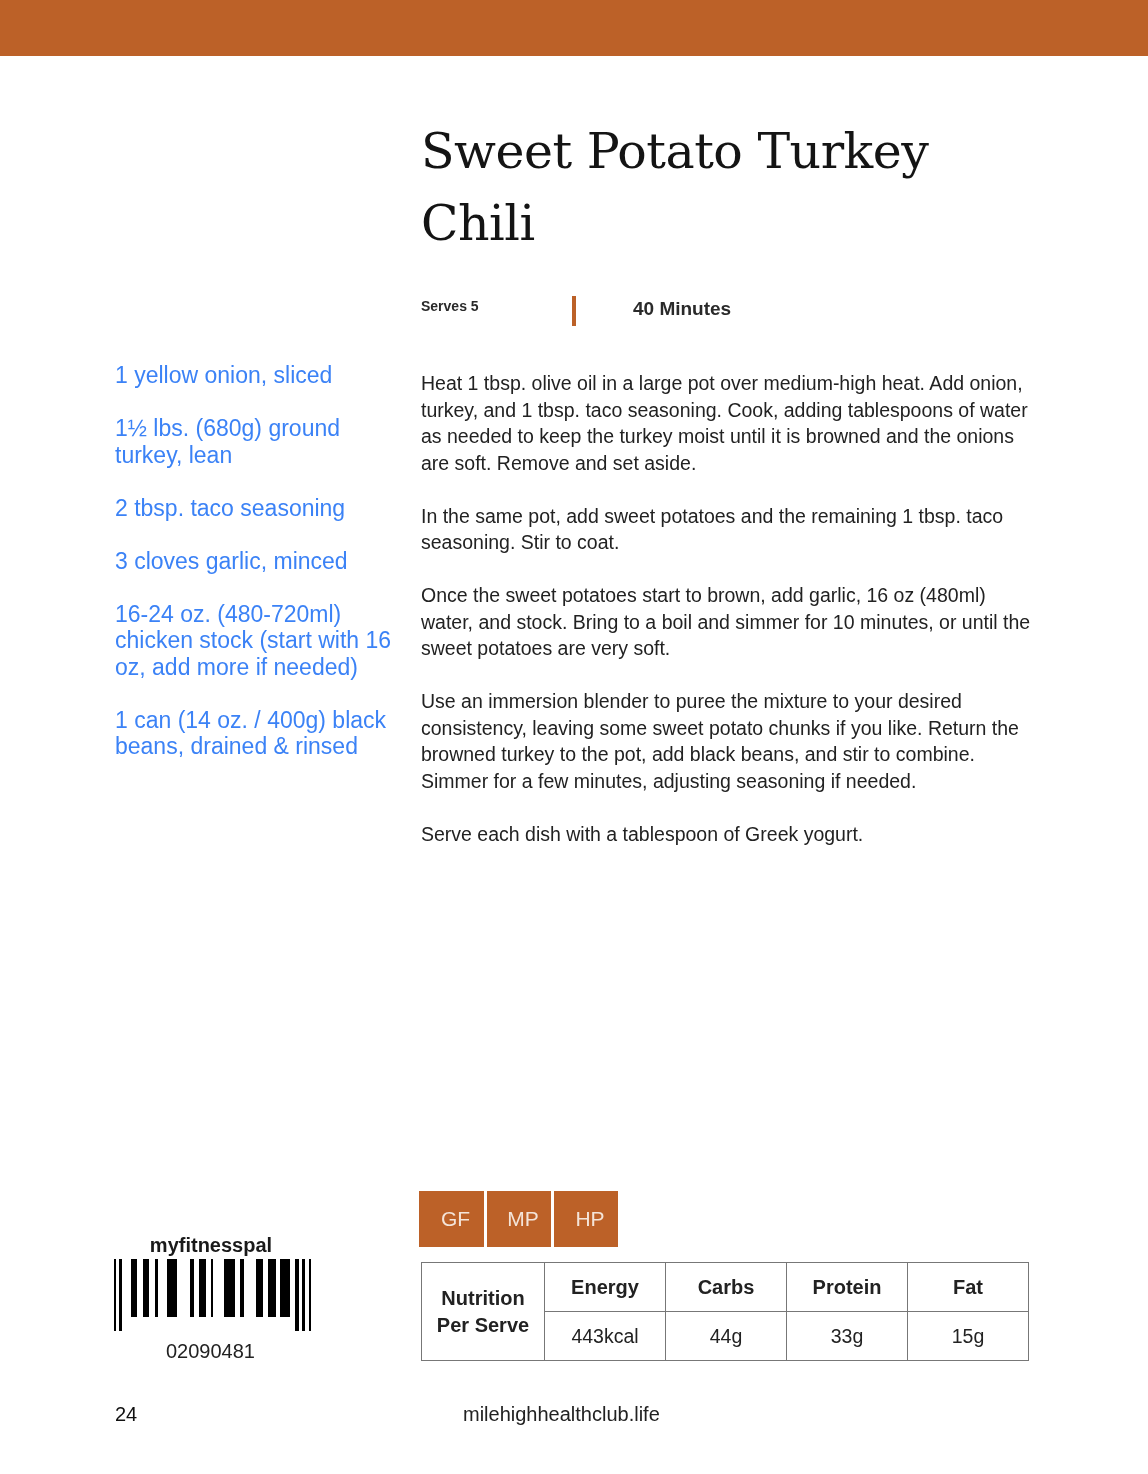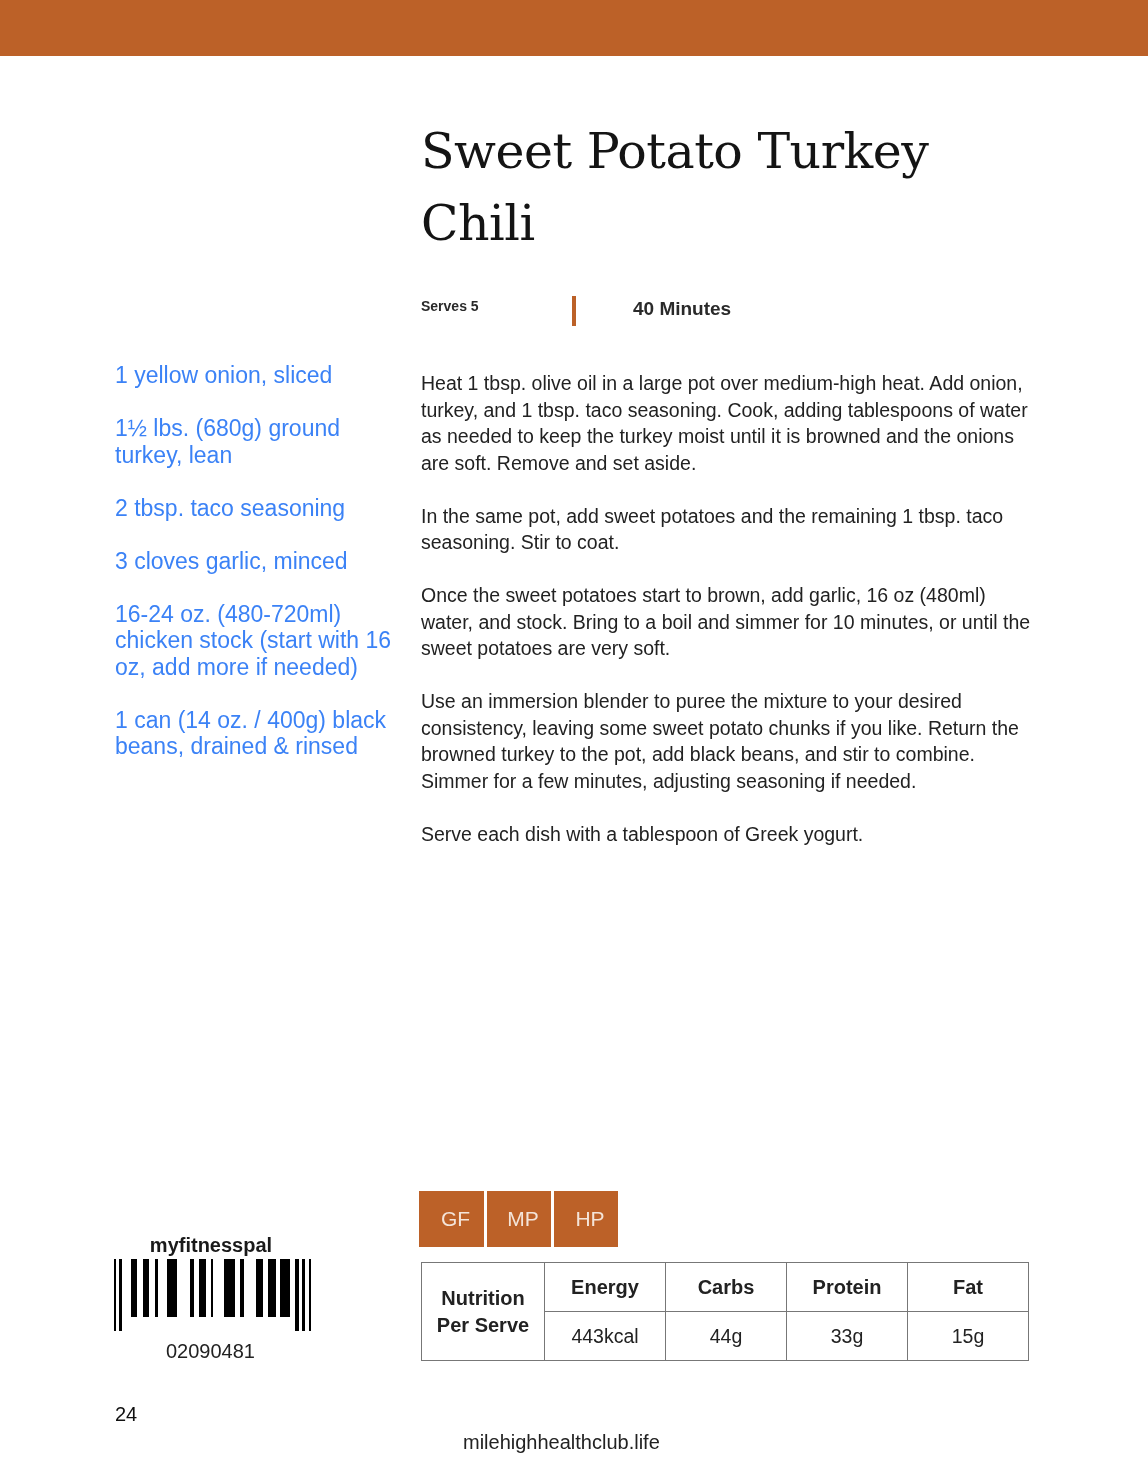--- a/index.html
+++ b/index.html
@@ -28,21 +28,21 @@
   .nutrition td, .nutrition th { border:1.5px solid #777; text-align:center; color:#222; }
   .nutrition th { font-weight:bold; font-size:20px; height:48px; width:120px; padding:0; vertical-align:middle; }
   .nutrition td.val { font-size:19.5px; height:46px; }
   .nutrition .label { width:120px; font-weight:bold; font-size:20px; line-height:27px; }
   .mfp { position:absolute; left:112px; top:1234px; width:200px; }
   .mfp .brand { text-align:center; font-weight:bold; font-size:20px; color:#1a1a1a; margin-left:-2px; }
   .mfp .bars { position:relative; height:72px; margin-top:2px; }
   .mfp .bar { position:absolute; top:0; background:#000; }
   .mfp .code { position:absolute; top:106px; left:54px; font-size:20px; color:#222; }
   .page-num { position:absolute; left:115px; top:1403px; font-size:20px; color:#111; }
-  .site { position:absolute; left:463px; top:1403px; font-size:20px; color:#222;margin-top:28px; }
+  .site { position:absolute; left:463px; top:1403px; font-size:20px; color:#222; }
 </style>
 </head>
 <body>
 
 <div class="topbar"></div>
 
 <h1 class="title">Sweet Potato Turkey Chili</h1>
 
 <div class="meta">
   <span class="serves">Serves 5</span>

